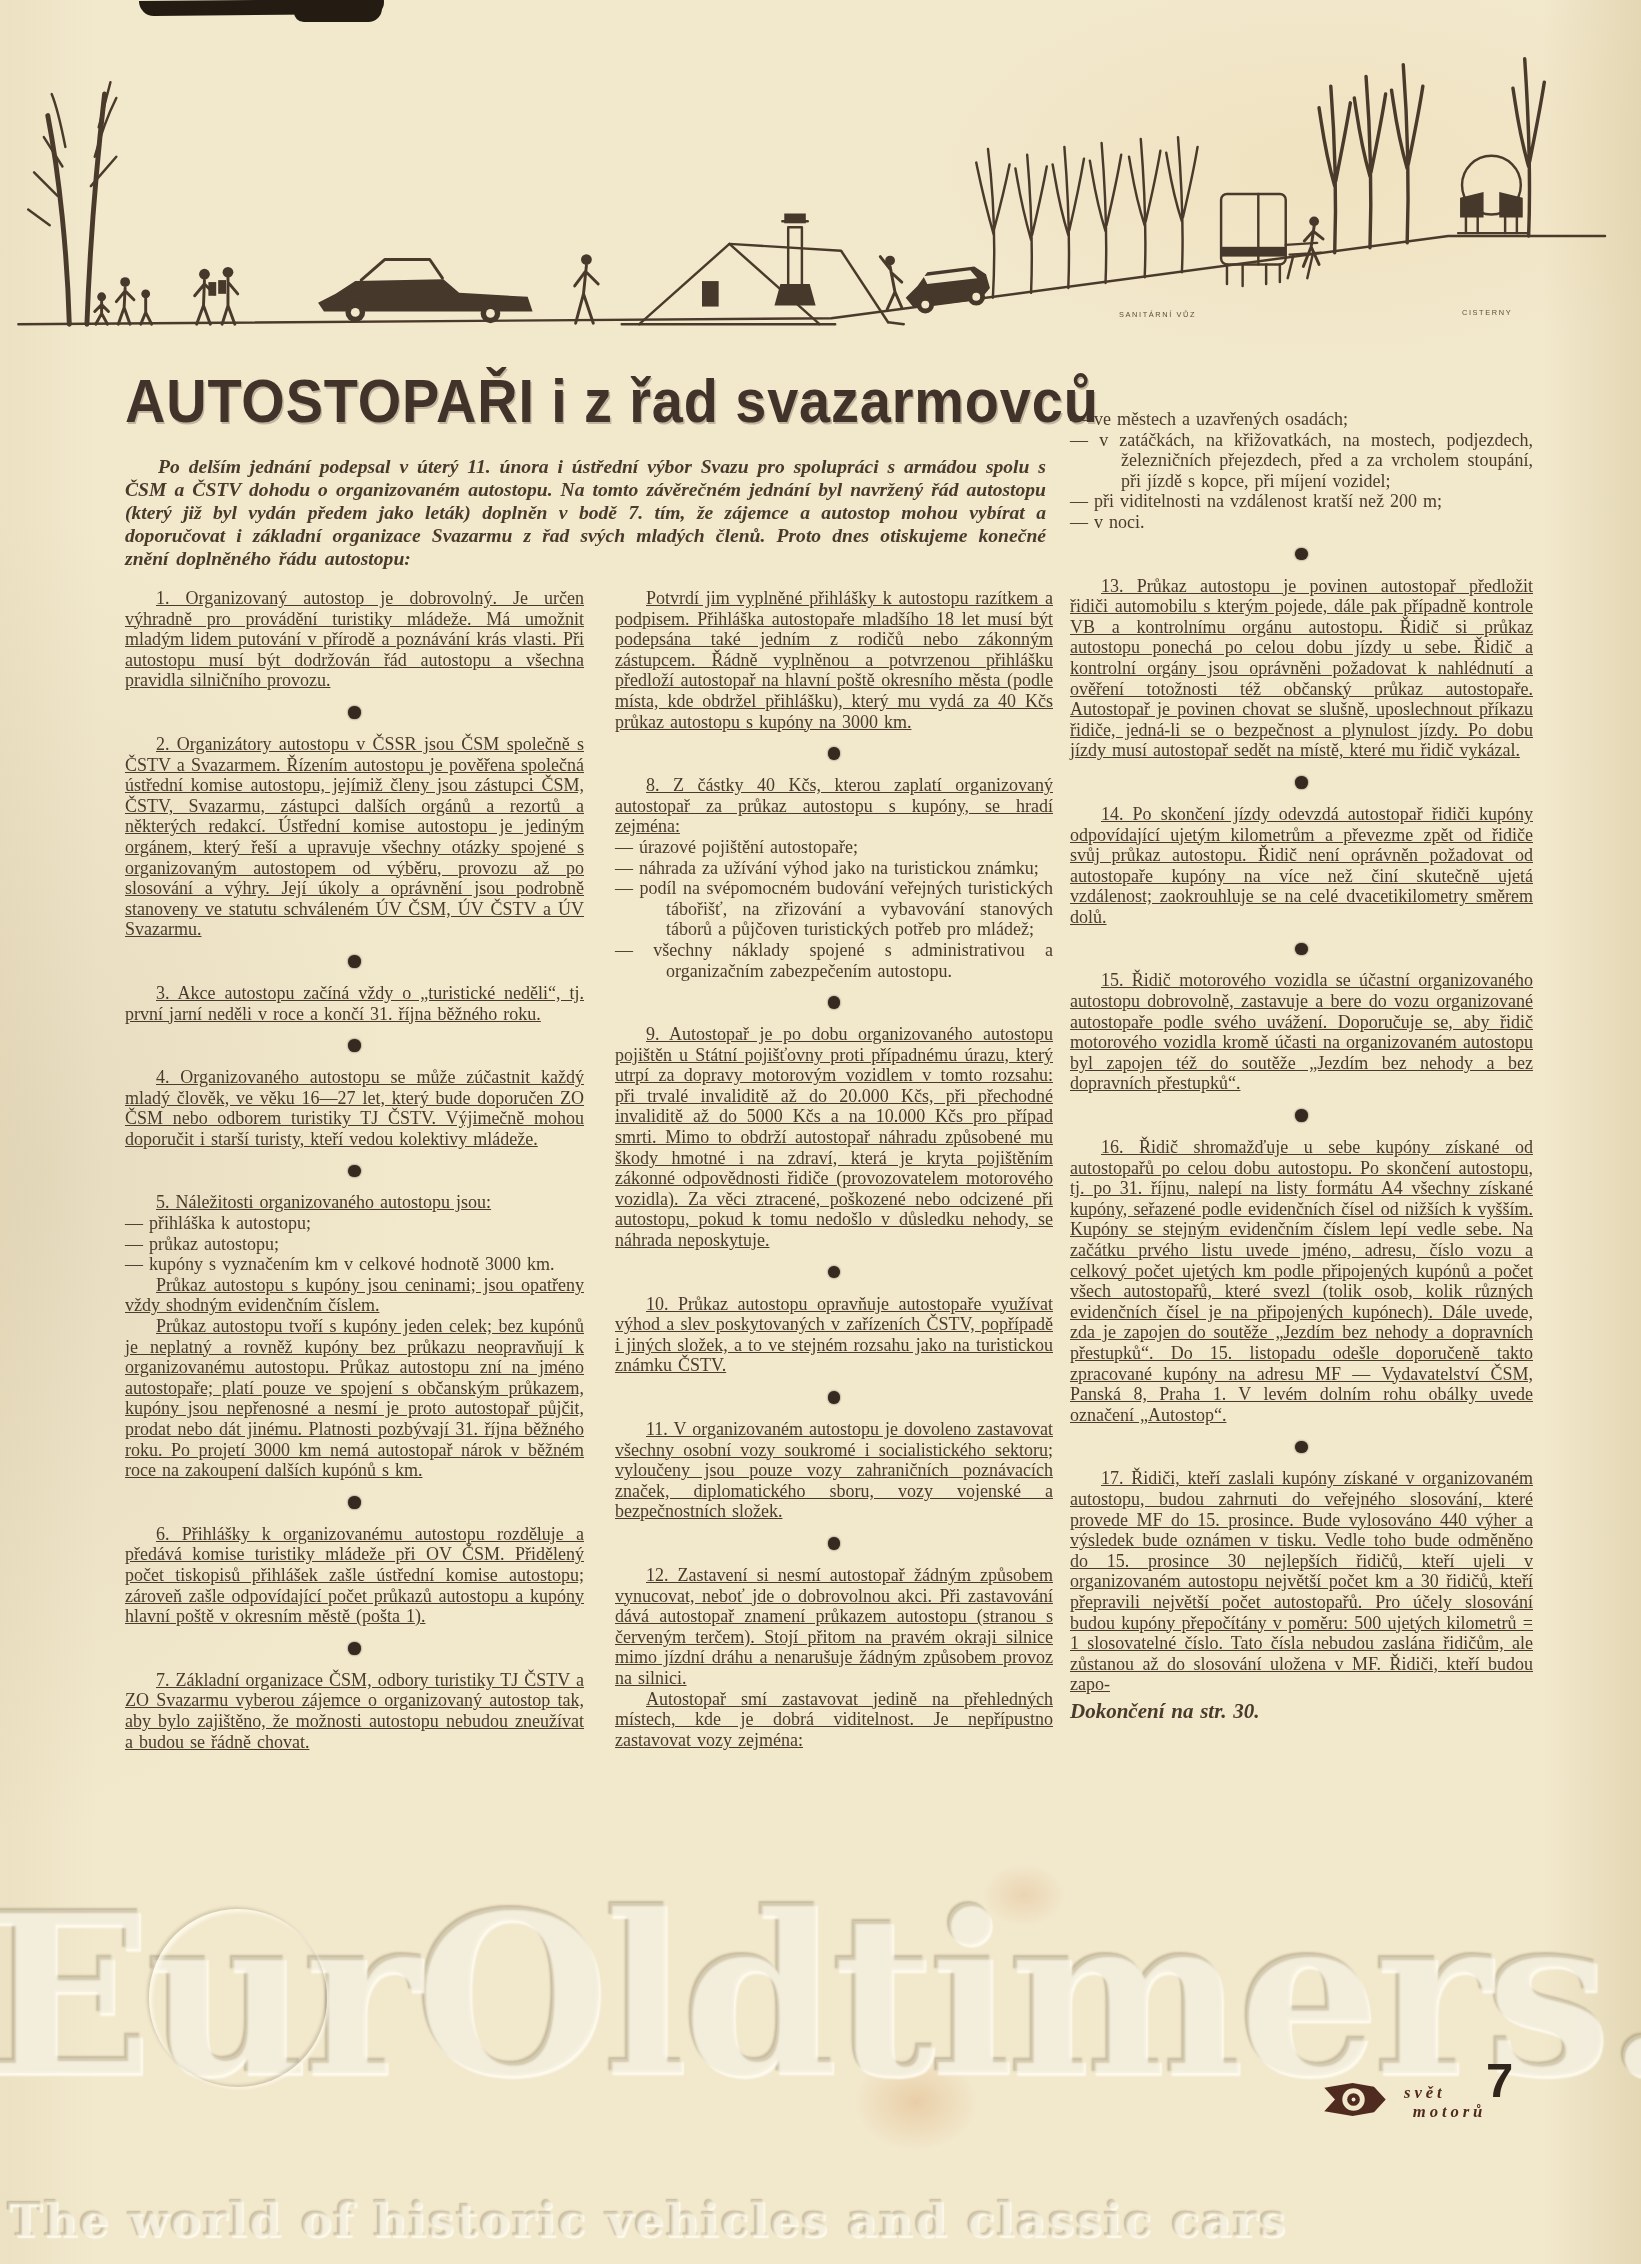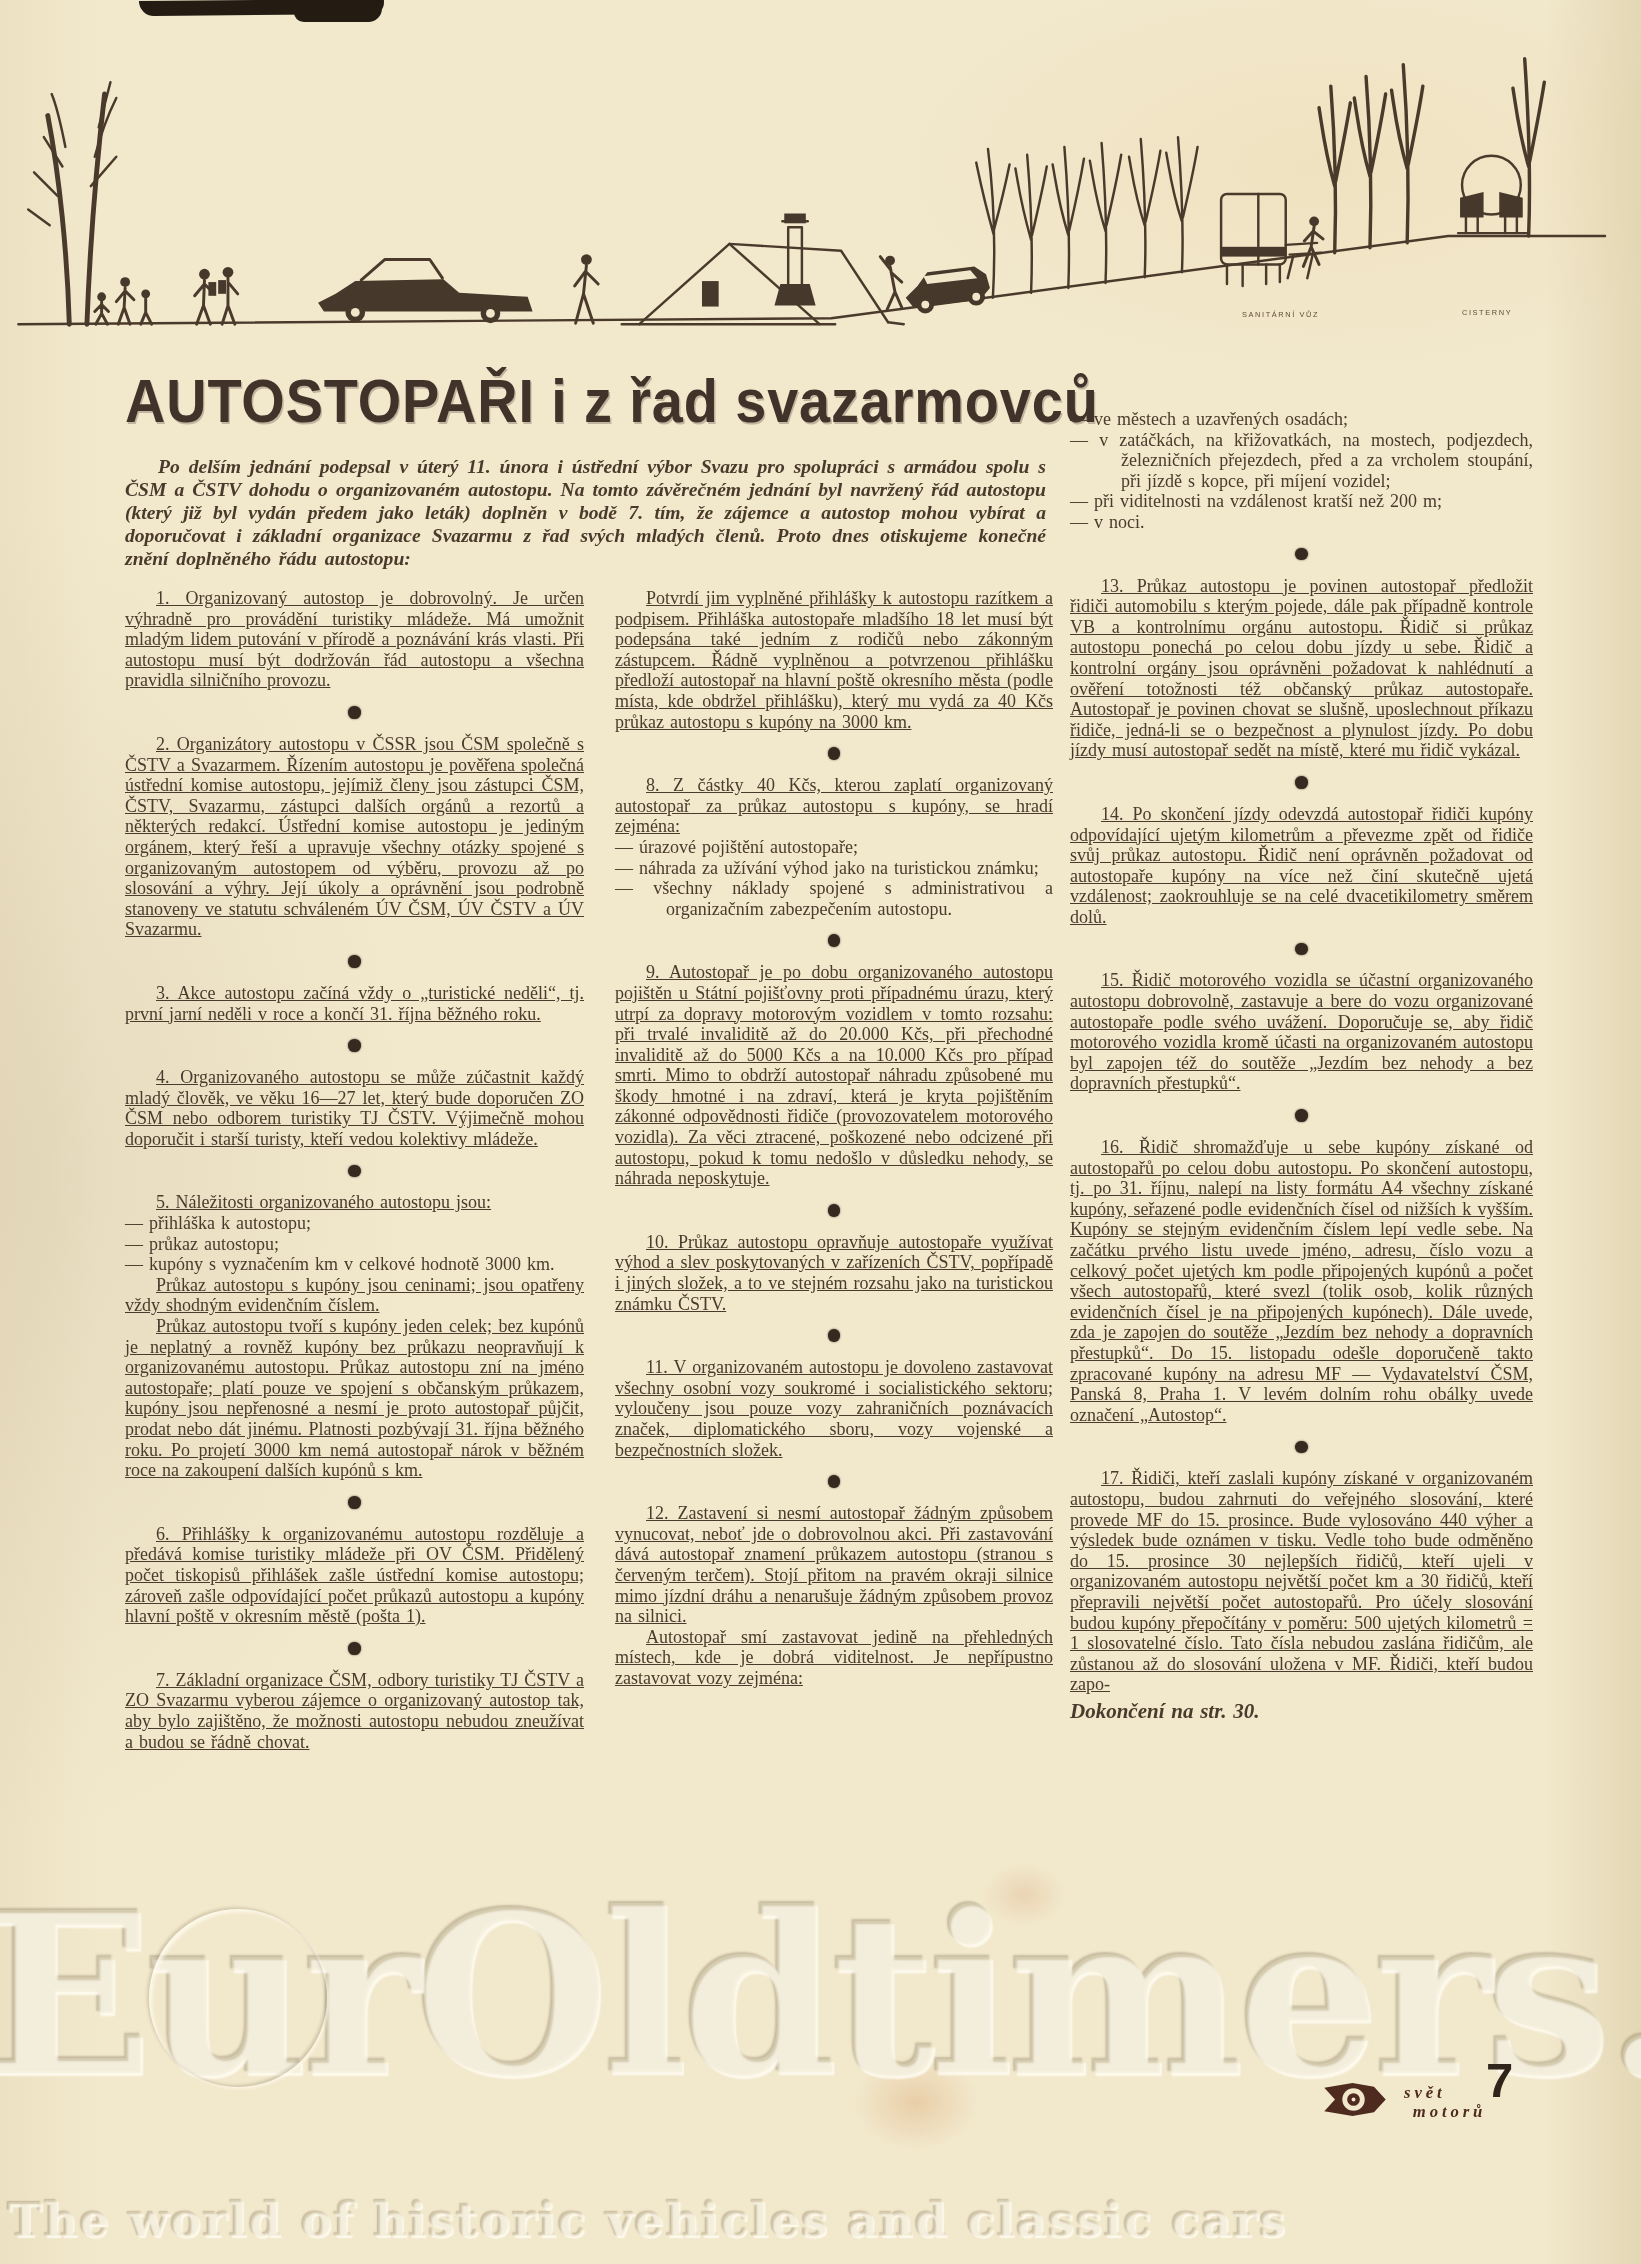--- a/index.html
+++ b/index.html
@@ -8,21 +8,21 @@
           radial-gradient(608px 294px at 1323px 167px, rgba(222,190,120,.14), rgba(0,0,0,0) 70%),
           radial-gradient(88px 69px at 916px 2102px, rgba(205,130,60,.25), rgba(0,0,0,0) 70%),
           radial-gradient(59px 44px at 1024px 1895px, rgba(200,120,60,.18), rgba(0,0,0,0) 70%),
           radial-gradient(490px 882px at 39px 1176px, rgba(120,100,70,.10), rgba(0,0,0,0) 75%),
           linear-gradient(90deg, #ece1c2 0%, #f2e8cc 6%, #f2e8cc 94%, #e3d7b4 100%),
           #f1e7ca;
         font-family:"Liberation Serif","DejaVu Serif",serif;color:#4a3b2c;}
   
   .illus{position:absolute;left:0;top:0;width:1642px;height:333px;}
   .cap{position:absolute;font:7.4px "Liberation Sans",sans-serif;letter-spacing:1.6px;color:#5f4c38;}
-  .cap1{left:1242px;top:310px;text-align:right;}
+  .cap1{left:1119px;top:310px;text-align:right;}
   .cap2{left:1462px;top:308px;}
   .tear{position:absolute;background:#241b13;}
   .tear1{left:139px;top:0;width:245px;height:14.7px;border-radius:0 0 11.8px 15.7px;transform:rotate(-.5deg);}
   .tear2{left:294px;top:0;width:88px;height:21.6px;border-radius:0 0 13.7px 9.8px;}
   
   .headline{position:absolute;left:125px;top:370px;margin:0;white-space:nowrap;
             font:700 62px/1 "Liberation Sans",sans-serif;letter-spacing:1px;color:#42332a;
             transform:scaleX(.9);transform-origin:left center;
             text-shadow:1.5px 1.5px 0 rgba(66,51,42,.28);}
   .intro{position:absolute;left:125px;top:455px;width:921px;margin:0;
@@ -205,20 +205,21 @@
       <p class="para">7. Základní organizace ČSM, odbory turistiky TJ ČSTV a ZO Svazarmu vyberou zájemce o organizovaný autostop tak, aby bylo zajištěno, že možnosti autostopu nebudou zneužívat a budou se řádně chovat.</p>
     </div>
   <div class="col col2">
       <p class="para">Potvrdí jim vyplněné přihlášky k autostopu razítkem a podpisem. Přihláška autostopaře mladšího 18 let musí být podepsána také jedním z rodičů nebo zákonným zástupcem. Řádně vyplněnou a potvrzenou přihlášku předloží autostopař na hlavní poště okresního města (podle místa, kde obdržel přihlášku), který mu vydá za 40 Kčs průkaz autostopu s kupóny na 3000 km.</p>
       <div class="sec-dot">
         <span></span>
       </div>
       <p class="para">8. Z částky 40 Kčs, kterou zaplatí organizovaný autostopař za průkaz autostopu s kupóny, se hradí zejména:</p>
       <p class="li">— úrazové pojištění autostopaře;</p>
       <p class="li">— náhrada za užívání výhod jako na turistickou známku;</p>
+      <p class="li">— podíl na svépomocném budování veřejných turistických tábořišť, na zřizování a vybavování stanových táborů a půjčoven turistických potřeb pro mládež;</p>
       <p class="li">— všechny náklady spojené s administrativou a organizačním zabezpečením autostopu.</p>
       <div class="sec-dot">
         <span></span>
       </div>
       <p class="para">9. Autostopař je po dobu organizovaného autostopu pojištěn u Státní pojišťovny proti případnému úrazu, který utrpí za dopravy motorovým vozidlem v tomto rozsahu: při trvalé invaliditě až do 20.000 Kčs, při přechodné invaliditě až do 5000 Kčs a na 10.000 Kčs pro případ smrti. Mimo to obdrží autostopař náhradu způsobené mu škody hmotné i na zdraví, která je kryta pojištěním zákonné odpovědnosti řidiče (provozovatelem motorového vozidla). Za věci ztracené, poškozené nebo odcizené při autostopu, pokud k tomu nedošlo v důsledku nehody, se náhrada neposkytuje.</p>
       <div class="sec-dot">
         <span></span>
       </div>
       <p class="para">10. Průkaz autostopu opravňuje autostopaře využívat výhod a slev poskytovaných v zařízeních ČSTV, popřípadě i jiných složek, a to ve stejném rozsahu jako na turistickou známku ČSTV.</p>
       <div class="sec-dot">

